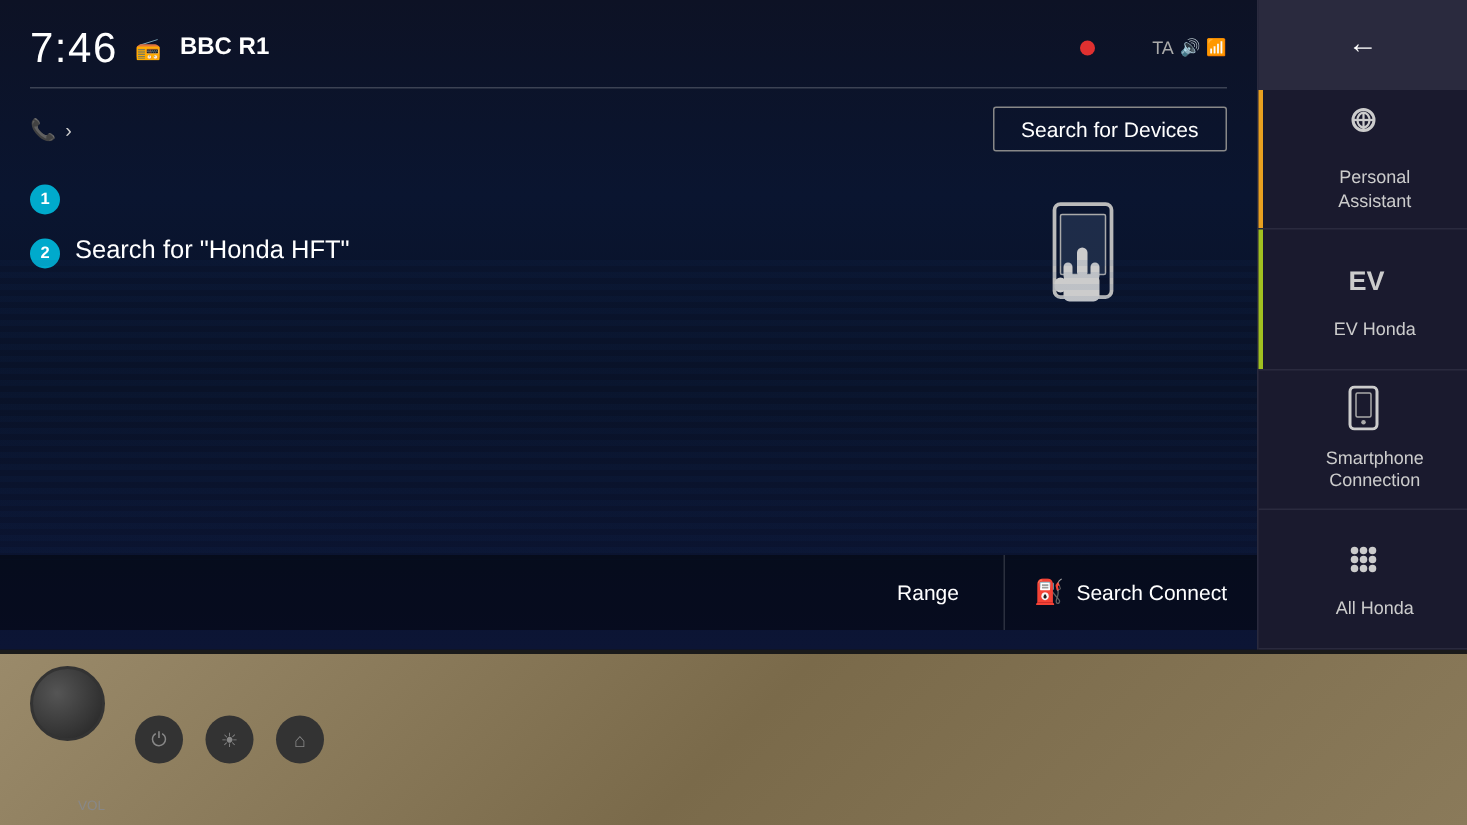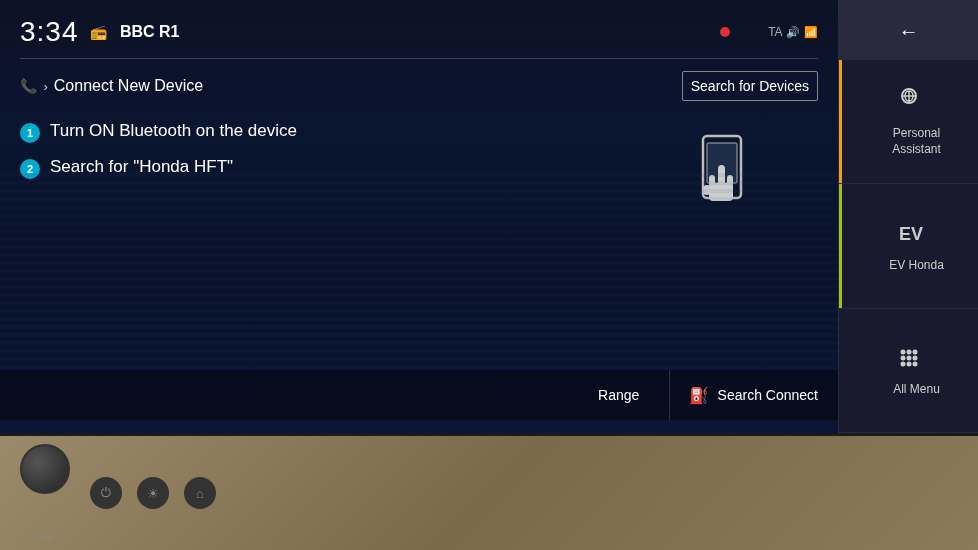--- a/index.html
+++ b/index.html
@@ -92,21 +92,20 @@
       width: 10px;
       height: 10px;
       background: #e03030;
       border-radius: 50%;
     }
 
     .ta-badge {
       font-size: 12px;
       color: #aaaaaa;
       display: flex;
-      align-items: center;
       gap: 4px;
       margin-left: 28px;
     }
 
     .signal-icon {
       font-size: 11px;
       color: #aaaaaa;
     }
 
     .divider {
@@ -137,21 +136,21 @@
 
     .chevron {
       font-size: 13px;
       color: #cccccc;
     }
 
     .search-devices-btn {
       background: transparent;
       border: 1.5px solid #888888;
       color: #ffffff;
-      padding: 6px 8px;
+      padding: 6px 18px;
       font-size: 14px;
       cursor: pointer;
       border-radius: 2px;
     }
 
     .instructions-area {
       display: flex;
       align-items: flex-start;
       justify-content: space-between;
       flex: 1;
@@ -335,53 +334,51 @@
   </style>
 </head>
 <body>
 
 <div class="screen-container">
 
   <div class="main-area">
 
     <div class="top-bar">
       <div class="time-station">
-        <span class="time">3:34</span>
+        <span class="time">7:46</span>
         <span class="radio-icon">📻</span>
         <span class="station-name">BBC R1</span>
       </div>
       <div class="top-right">
         <div class="red-dot"></div>
         <div class="ta-badge">
           <span>TA</span>
           <span class="signal-icon">🔊</span>
           <span class="signal-icon">📶</span>
         </div>
       </div>
     </div>
 
     <div class="divider"></div>
 
     <div class="connect-row">
       <div class="connect-label">
         <span class="phone-icon-small">📞</span>
         <span class="chevron">›</span>
-        <span>Connect New Device</span>
       </div>
       <button class="search-devices-btn">Search for Devices</button>
     </div>
 
     <div class="instructions-area">
       <div class="instructions-list">
 
         <div class="instruction-item">
           <div class="step-badge">
             <span>1</span>
           </div>
-          <span>Turn ON Bluetooth on the device</span>
         </div>
 
         <div class="instruction-item">
           <div class="step-badge">
             <span>2</span>
           </div>
           <span>Search for "Honda HFT"</span>
         </div>
 
       </div>
@@ -442,44 +439,55 @@
     <div class="sidebar-btn ev">
       <div class="accent-bar"></div>
       <div class="sidebar-icon">
         <svg width="30" height="30" viewBox="0 0 30 30">
           <text x="5" y="22" font-size="18" fill="#cccccc" font-weight="bold">EV</text>
         </svg>
       </div>
       <span class="sidebar-label">EV Honda</span>
     </div>
 
+    <div class="sidebar-btn smartphone">
+      <div class="accent-bar"></div>
+      <div class="sidebar-icon">
+        <svg width="24" height="30" viewBox="0 0 24 30">
+          <rect x="3" y="1" width="18" height="28" rx="3" fill="none" stroke="#cccccc" stroke-width="2"></rect>
+          <rect x="7" y="5" width="10" height="16" rx="1" fill="none" stroke="#aaaaaa" stroke-width="1"></rect>
+          <circle cx="12" cy="24.5" r="1.5" fill="#aaaaaa"></circle>
+        </svg>
+      </div>
+      <span class="sidebar-label">Smartphone<br>Connection</span>
+    </div>
 
     <div class="sidebar-btn">
       <div class="accent-bar"></div>
       <div class="sidebar-icon">
         <svg width="28" height="28" viewBox="0 0 28 28">
           <circle cx="8" cy="8" r="2.5" fill="#cccccc"></circle>
           <circle cx="14" cy="8" r="2.5" fill="#cccccc"></circle>
           <circle cx="20" cy="8" r="2.5" fill="#cccccc"></circle>
           <circle cx="8" cy="14" r="2.5" fill="#cccccc"></circle>
           <circle cx="14" cy="14" r="2.5" fill="#cccccc"></circle>
           <circle cx="20" cy="14" r="2.5" fill="#cccccc"></circle>
           <circle cx="8" cy="20" r="2.5" fill="#cccccc"></circle>
           <circle cx="14" cy="20" r="2.5" fill="#cccccc"></circle>
           <circle cx="20" cy="20" r="2.5" fill="#cccccc"></circle>
         </svg>
       </div>
-      <span class="sidebar-label">All Menu</span>
+      <span class="sidebar-label">All Honda</span>
     </div>
 
   </div>
 </div>
 
 <div class="physical-bottom">
-  <div style="display:flex;flex-direction:column;align-items:center;gap:36px;">
+  <div style="display:flex;flex-direction:column;align-items:flex-end;gap:36px;">
     <div class="knob"></div>
     <span class="vol-label">VOL</span>
   </div>
   <div class="controls-area">
     <div class="ctrl-btn">⏻</div>
     <div class="ctrl-btn">☀</div>
     <div class="ctrl-btn">⌂</div>
   </div>
 </div>
 

